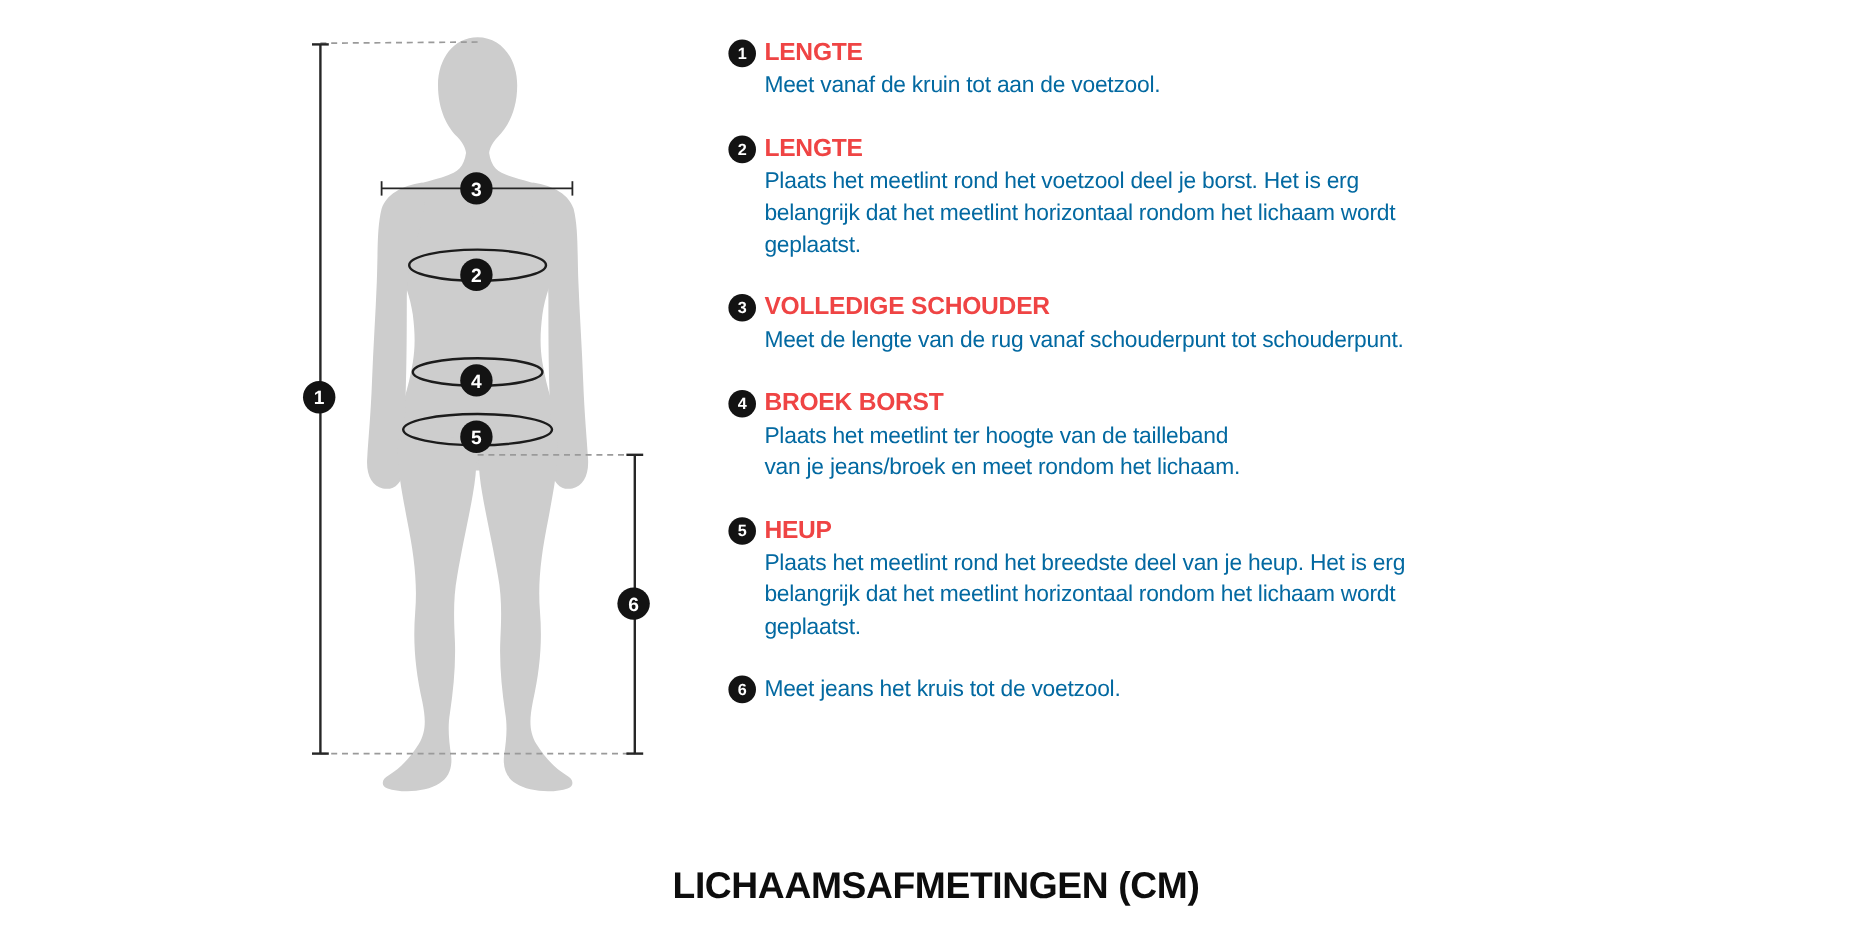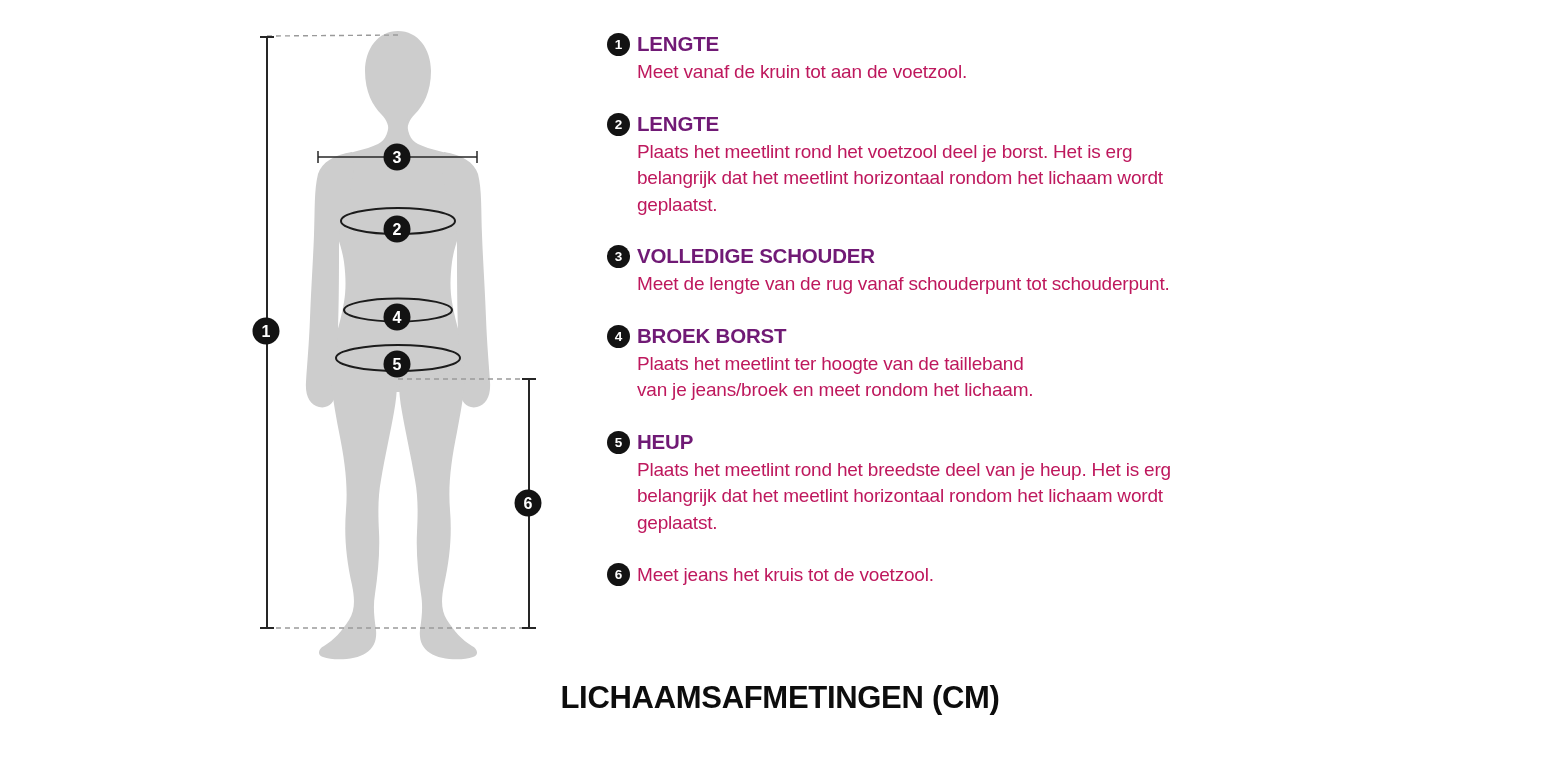--- a/index.html
+++ b/index.html
@@ -23,28 +23,28 @@
     flex:0 0 auto;
     width:23px;height:23px;border-radius:50%;
     background:#131313;color:#ffffff;
     font-size:13.5px;font-weight:bold;
     display:flex;align-items:center;justify-content:center;
     margin-right:7px;margin-top:1px;
   }
   .item-text{flex:1 1 auto;}
   .item-title{
     font-size:20.5px;font-weight:800;line-height:24px;
-    letter-spacing:-0.2px;margin:0 0 3px 0;color:#701a75;
+    letter-spacing:-0.2px;margin:0 0 3px 0;color:#ef4444;
   }
   .item-desc{
     font-size:19px;line-height:26.5px;letter-spacing:-0.2px;
-    white-space:pre-line;color:#be185d;margin:0;
+    white-space:pre-line;color:#0369a1;margin:0;
   }
   .page-title{
-    position:absolute;left:0;top:680px;width:100%;
+    position:absolute;left:0;top:720px;width:100%;
     text-align:center;
     font-size:31px;font-weight:800;letter-spacing:-0.3px;
     color:#0d0d0d;
   }
   .marker-num{
     font-family:"Liberation Sans","DejaVu Sans",sans-serif;
     font-size:16px;font-weight:bold;fill:#ffffff;
   }
 </style>
 </head>

